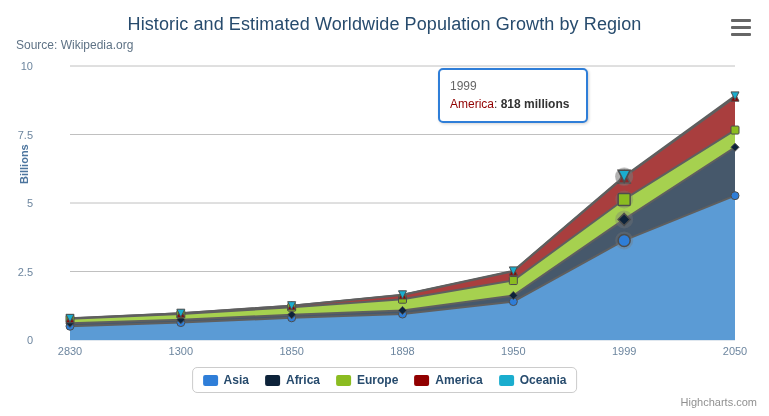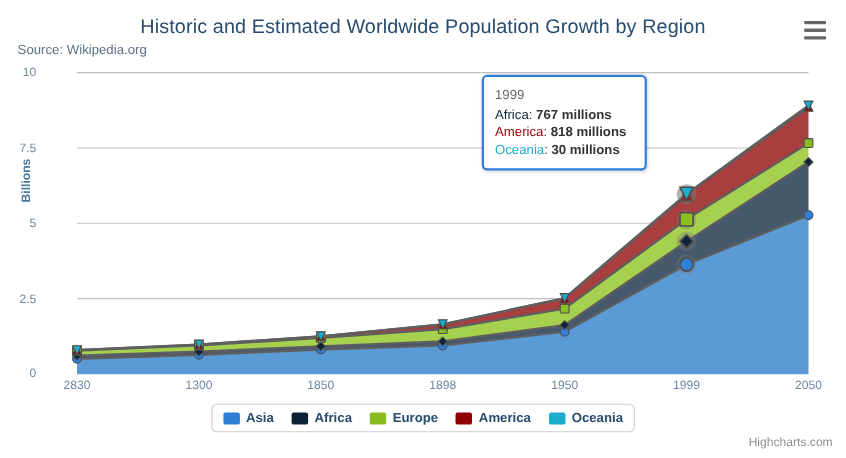--- a/index.html
+++ b/index.html
@@ -254,23 +254,21 @@
         </g>
         <g>
           <polygon points="665,33.893400000000014 669,25.893400000000014 661,25.893400000000014" fill="#1aadce" stroke="#4d4d4d" stroke-width="1"></polygon>
         </g>
       </svg>
   </div>
 
   <div class="tooltip">
     <div class="tt-header">1999</div>
     <div id="tt-rows">
-        <div class="tt-row"><span class="tt-name" style="color: rgb(13, 35, 58);">Africa</span>: <span class="tt-val">767 millions</span></div>
         <div class="tt-row"><span class="tt-name" style="color: rgb(145, 0, 0);">America</span>: <span class="tt-val">818 millions</span></div>
-        <div class="tt-row"><span class="tt-name" style="color: rgb(26, 173, 206);">Oceania</span>: <span class="tt-val">30 millions</span></div>
       </div>
   </div>
 
   <div class="legend">
     <div id="legend-items" style="display:flex;align-items:center;gap:16px;">
         <div class="legend-item">
           <span class="legend-swatch" style="background: rgb(47, 126, 216);"></span>
           <span class="legend-label">Asia</span>
         </div>
         <div class="legend-item">

